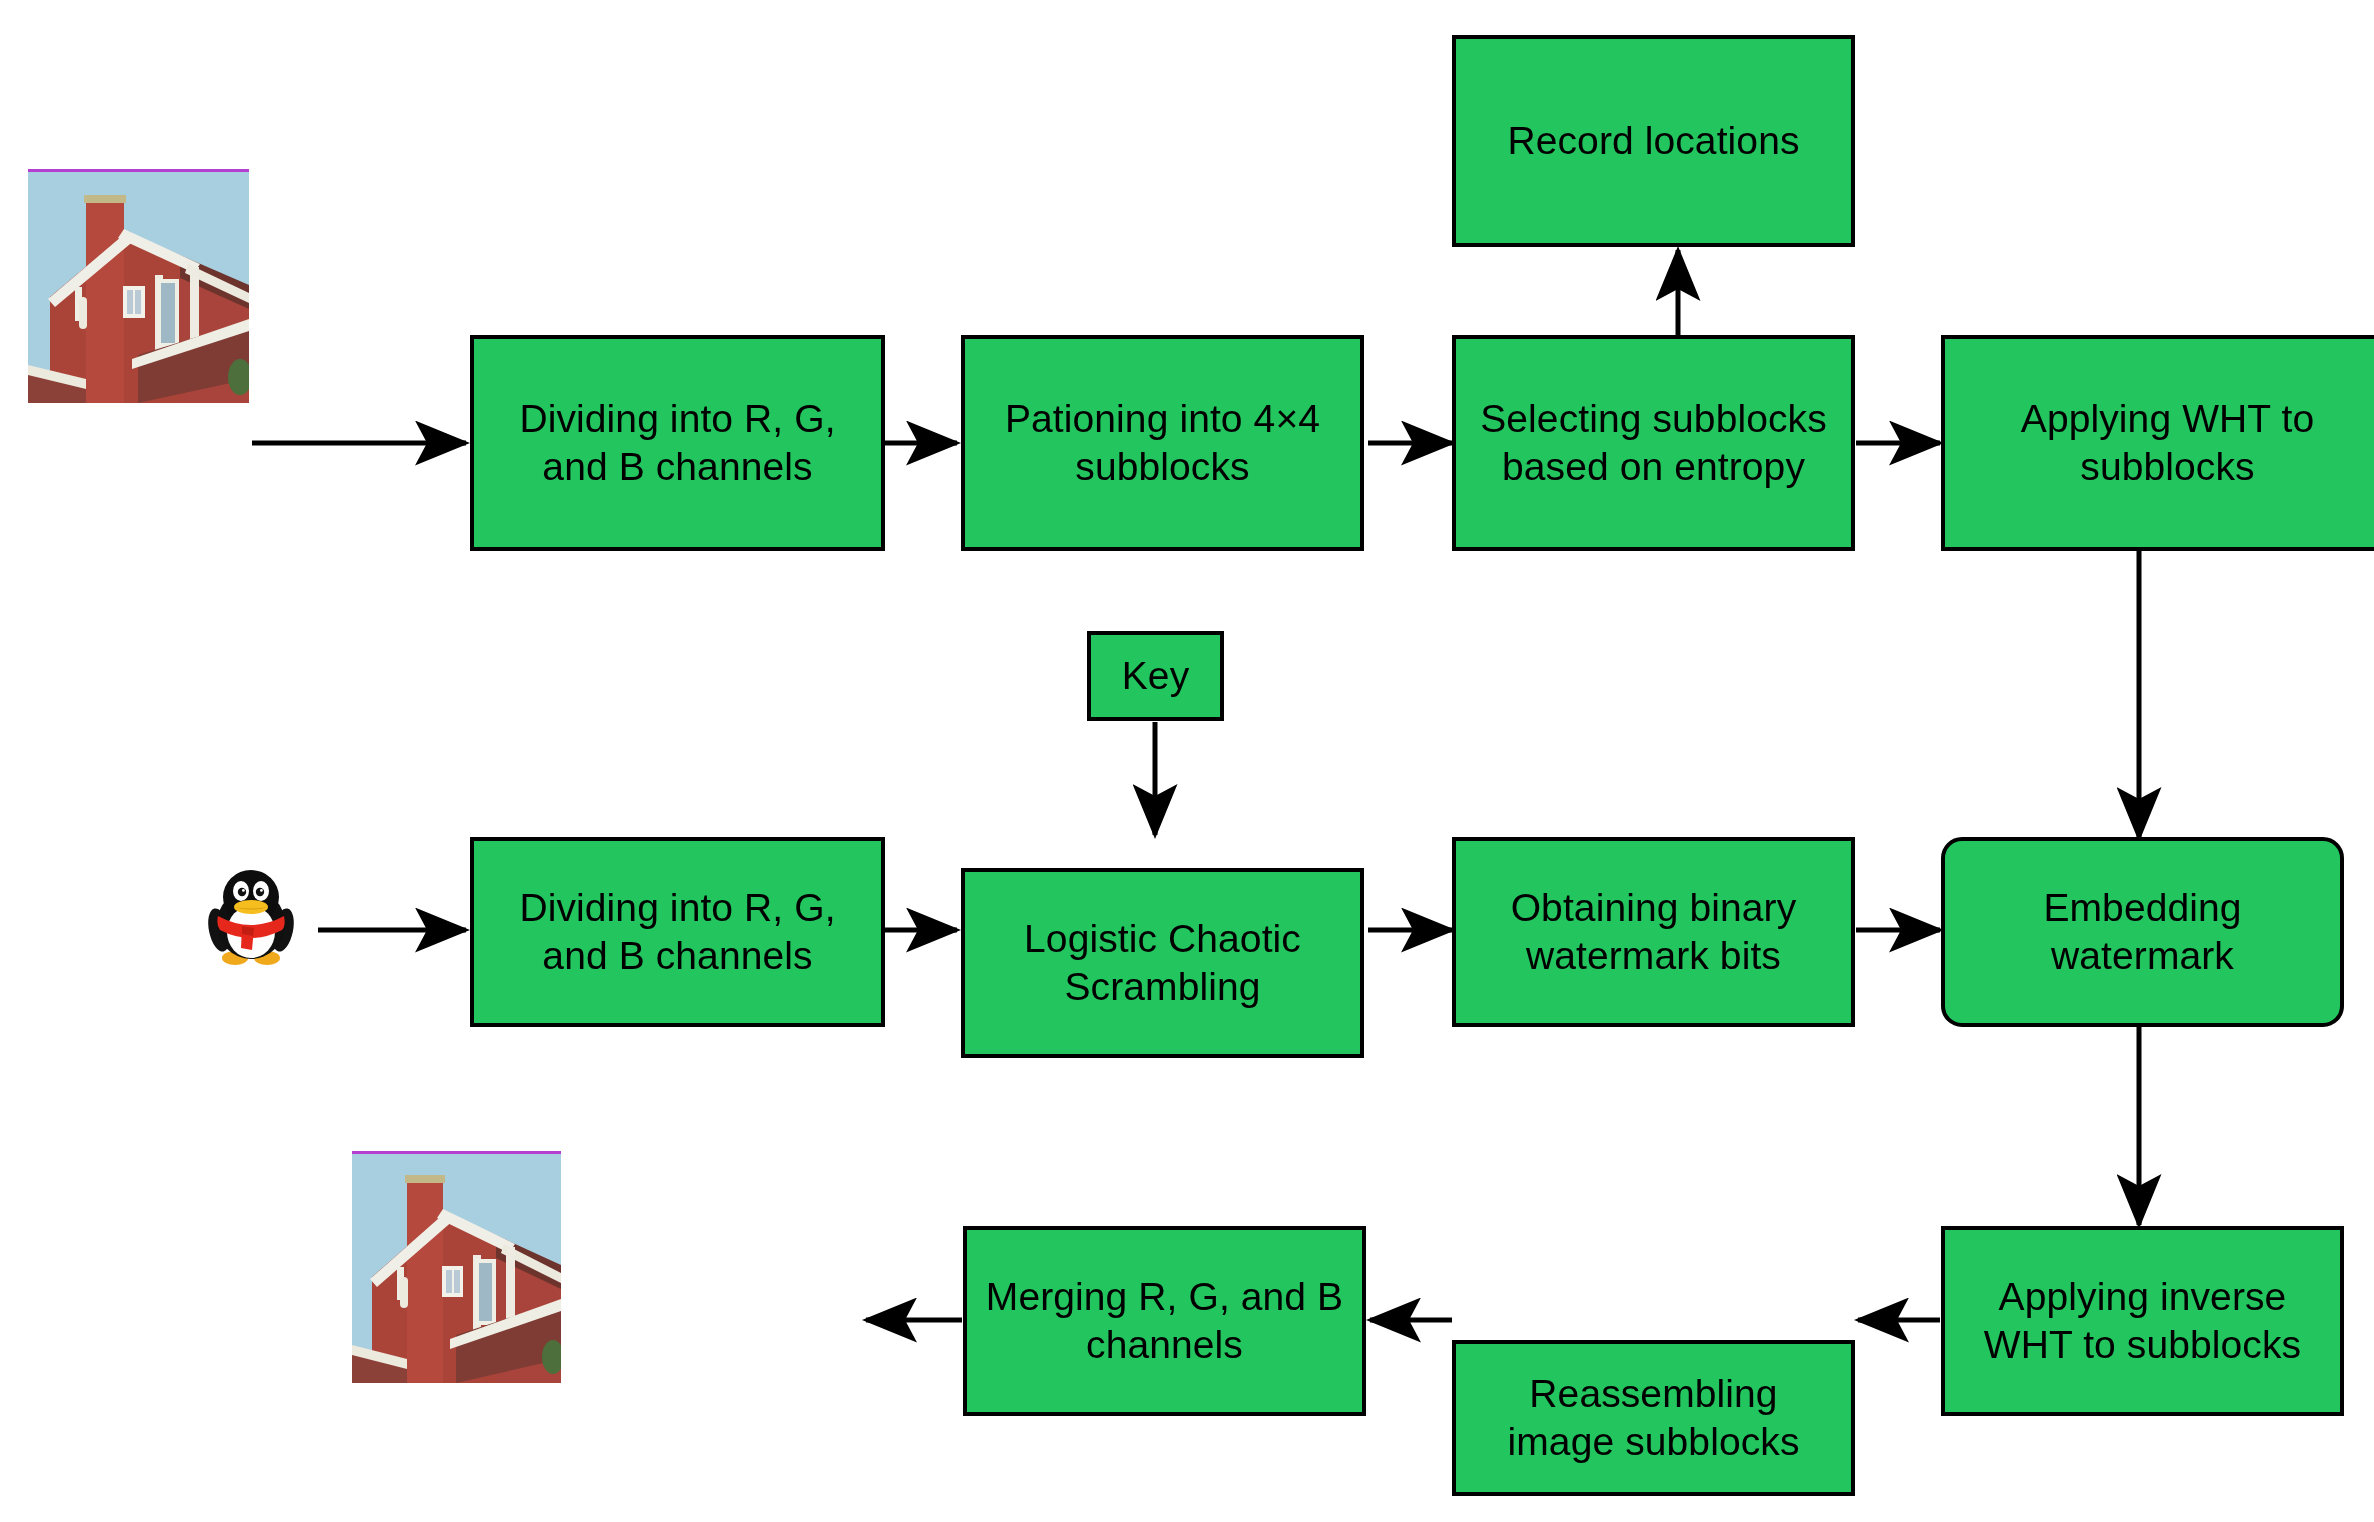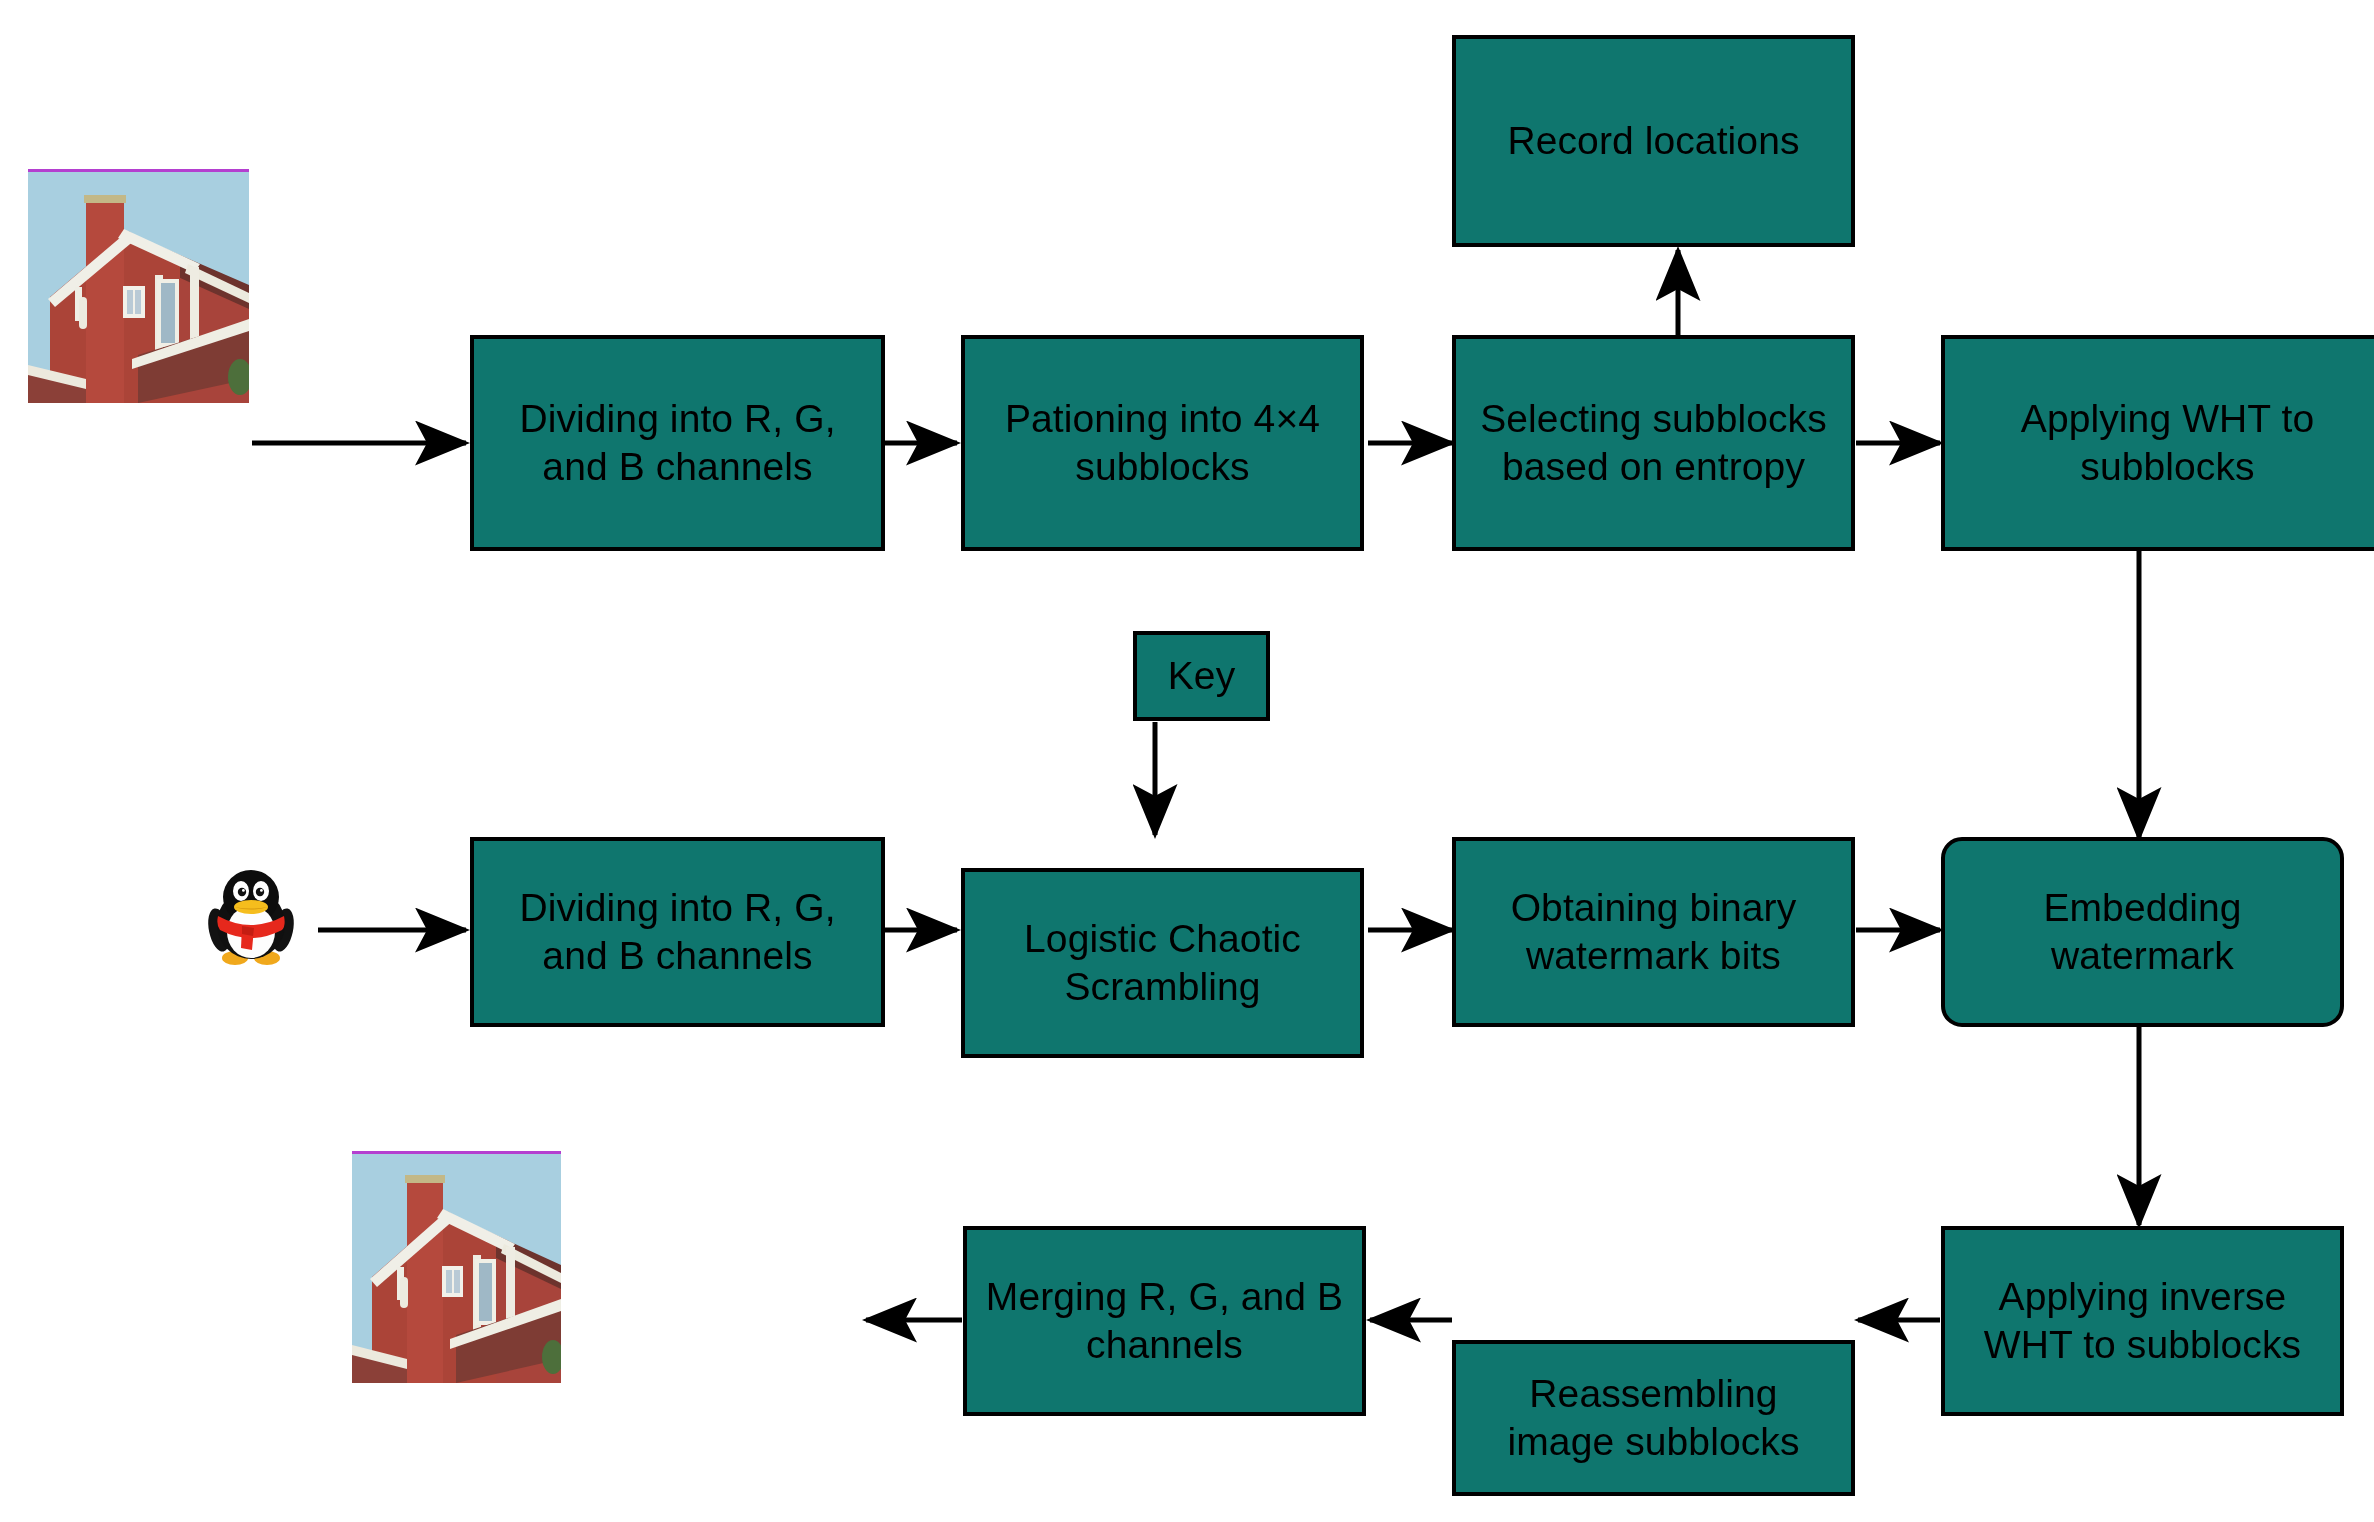--- a/index.html
+++ b/index.html
@@ -7,21 +7,21 @@
     width:2374px;height:1522px;
     font-family:"Liberation Sans","DejaVu Sans",sans-serif;
     position:relative;overflow:hidden;
   }
   #stage{position:absolute;left:0;top:0;width:2374px;height:1522px;}
 
   .node{
     position:absolute;
     box-sizing:border-box;
     border:4px solid #000000;
-    background:#0f766e;
+    background:#22c55e;
     display:flex;align-items:center;justify-content:center;
     text-align:center;
     color:#000000;
     font-size:39px;
     line-height:1.22;
     letter-spacing:0.1px;
     padding:4px 0;
     white-space:pre-line;
   }
   .node.small{font-size:39px;}
@@ -184,21 +184,21 @@
 
   <div class="node" style="left:961px;top:335px;width:403px;height:216px;">Pationing into 4×4
 subblocks</div>
 
   <div class="node" style="left:1452px;top:335px;width:403px;height:216px;">Selecting subblocks
 based on entropy</div>
 
   <div class="node" style="left:1941px;top:335px;width:453px;height:216px;">Applying WHT to
 subblocks</div>
 
-  <div class="node small" style="left:1133px;top:631px;width:137px;height:90px;">Key</div>
+  <div class="node small" style="left:1087px;top:631px;width:137px;height:90px;">Key</div>
 
   <div class="node" style="left:470px;top:837px;width:415px;height:190px;">Dividing into R, G,
 and B channels</div>
 
   <div class="node" style="left:961px;top:868px;width:403px;height:190px;">Logistic Chaotic
 Scrambling</div>
 
   <div class="node" style="left:1452px;top:837px;width:403px;height:190px;">Obtaining binary
 watermark bits</div>
 

